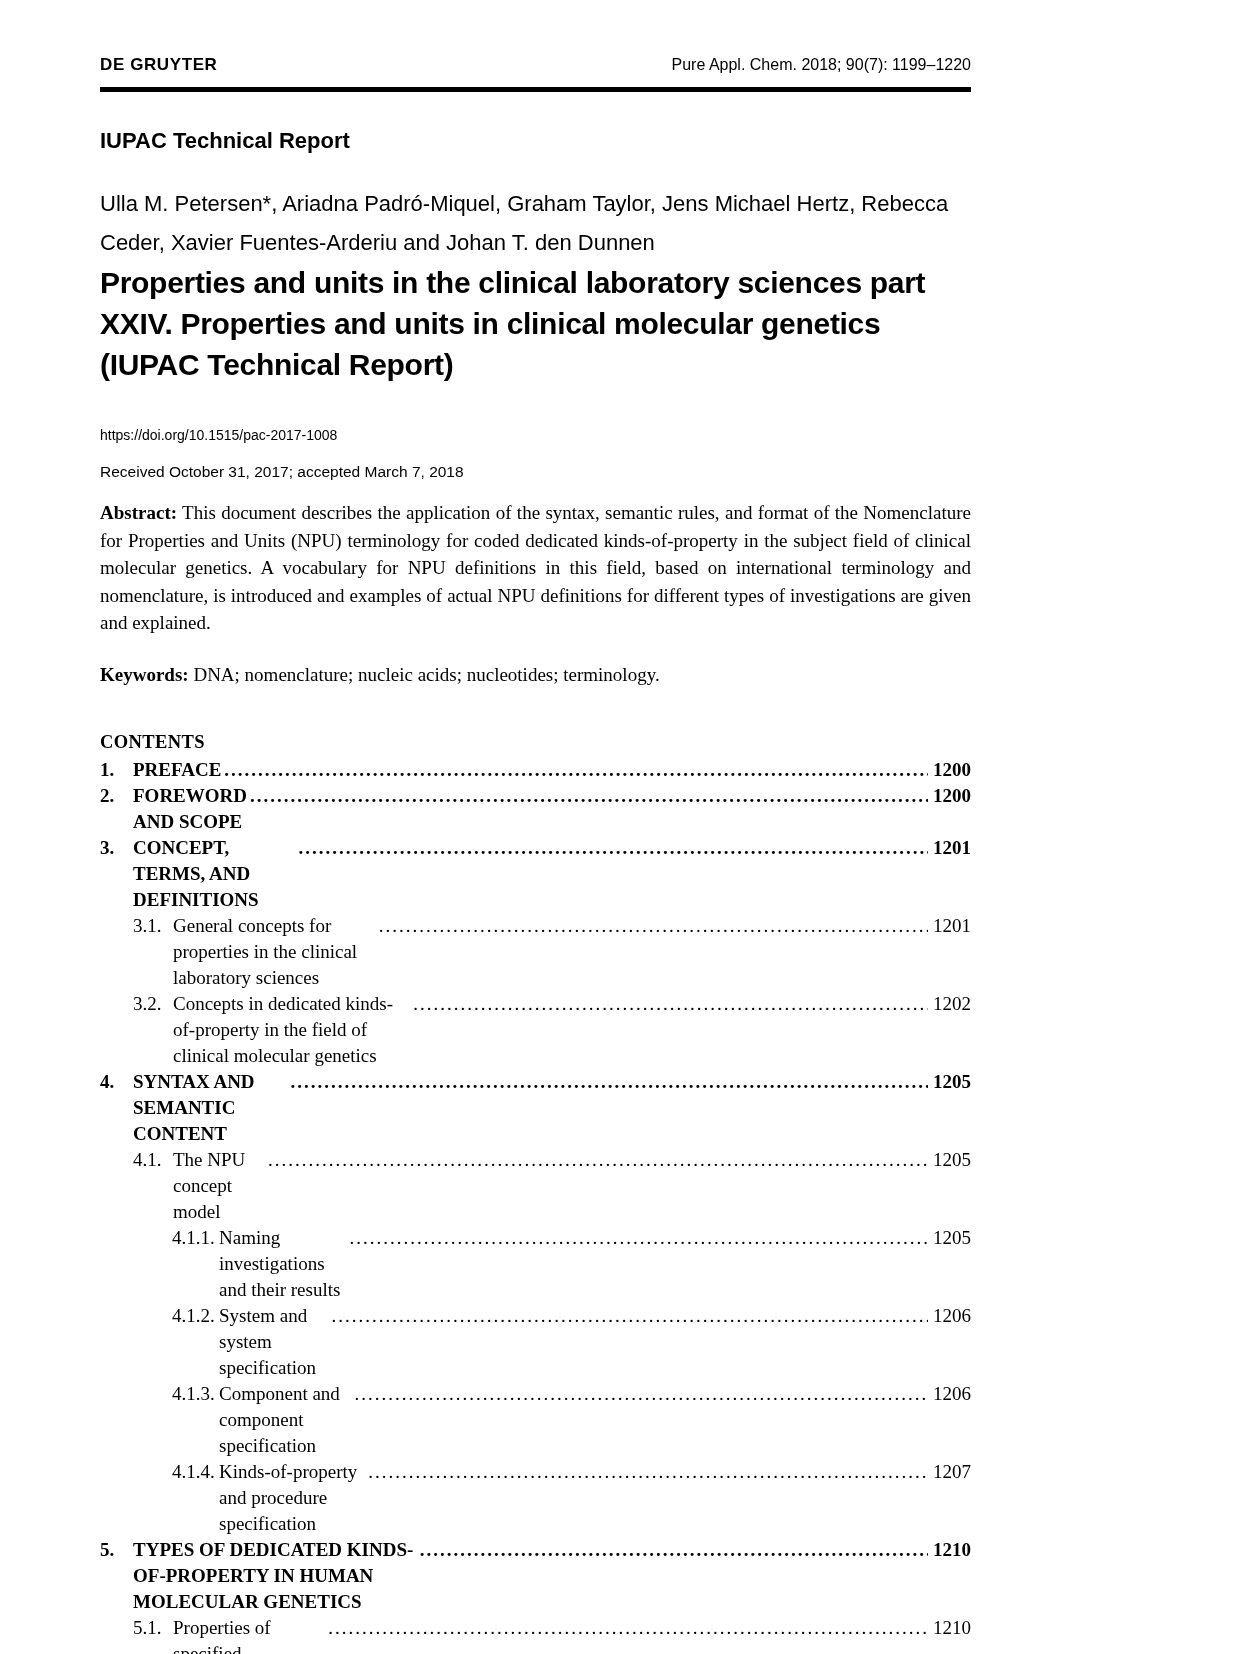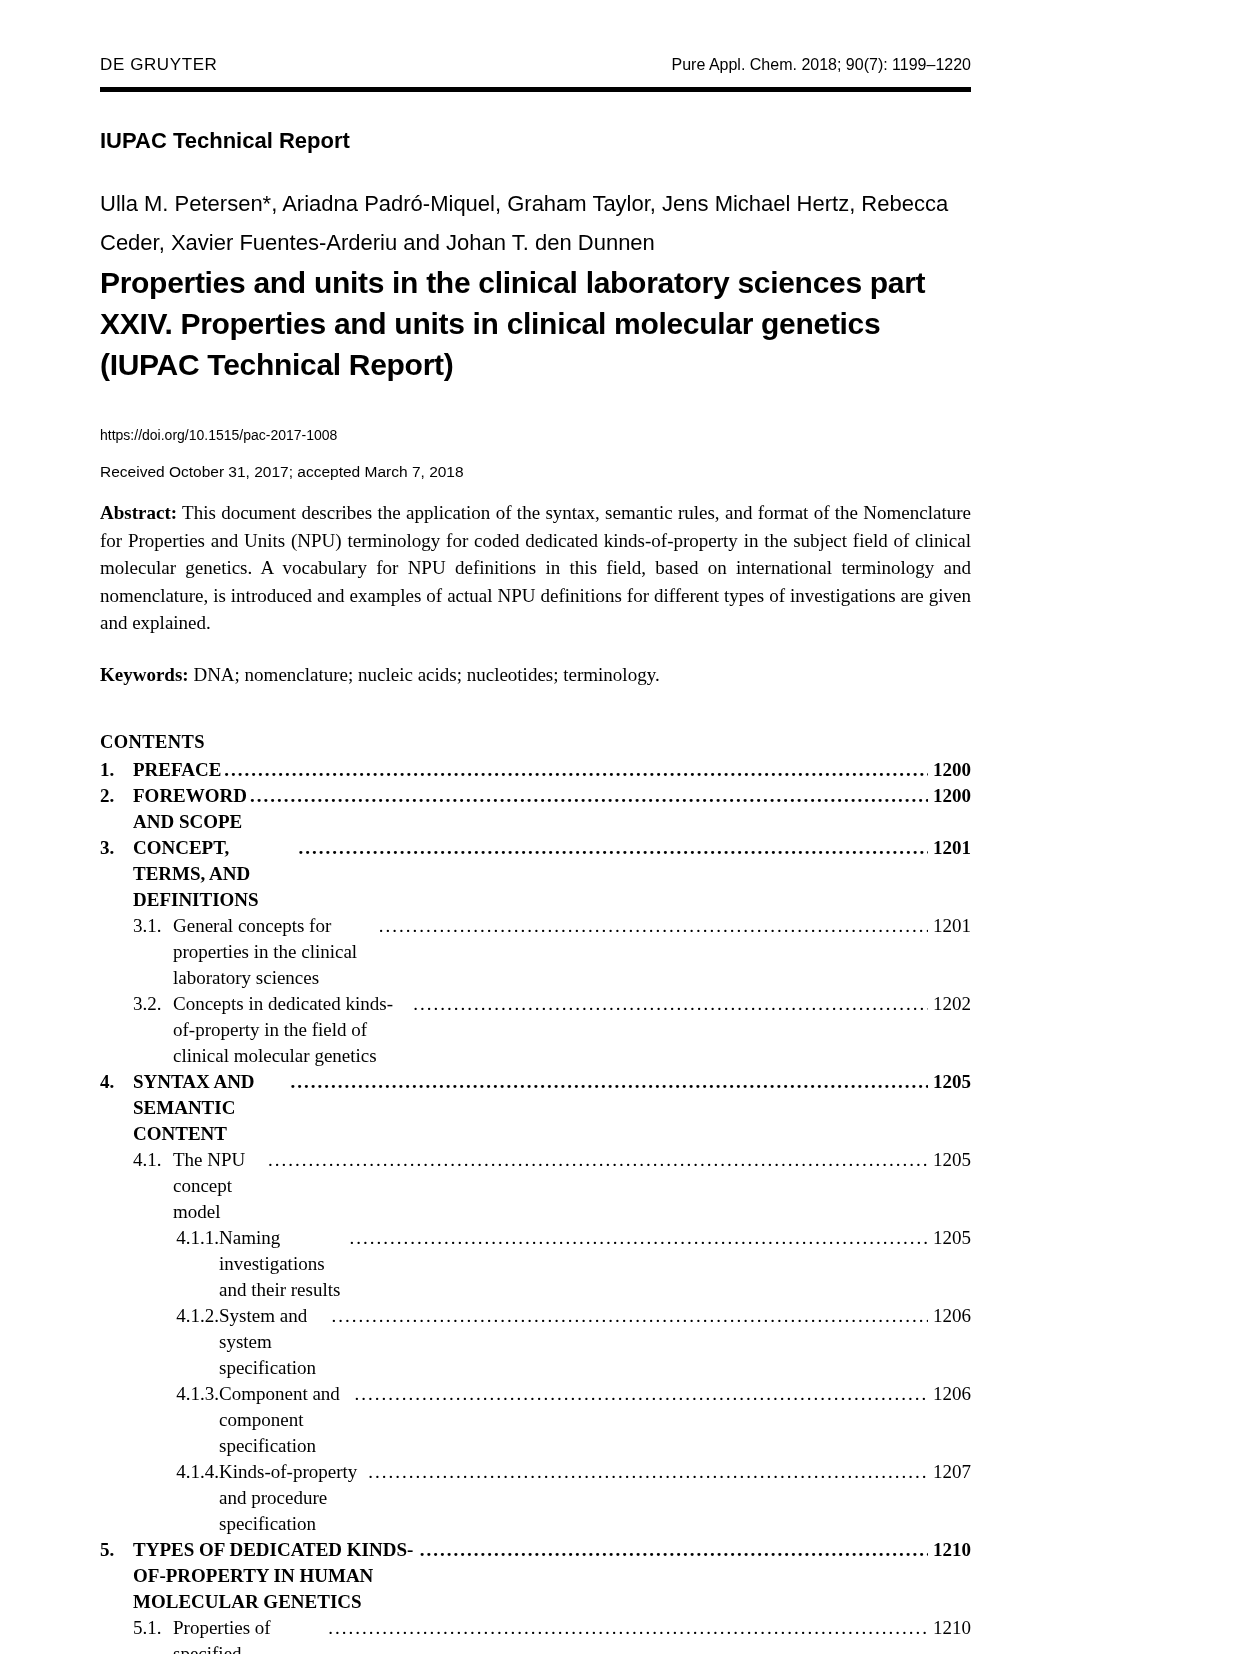--- a/index.html
+++ b/index.html
@@ -5,21 +5,21 @@
 <style>
   * { margin:0; padding:0; box-sizing:border-box; }
   html,body { background:#ffffff; }
   .page {
     width:1241px; height:1654px; background:#ffffff; color:#000;
     padding:55px 270px 40px 100px; position:relative; overflow:hidden;
     font-family:"Liberation Sans", sans-serif;
   }
   
   .page-header { display:flex; justify-content:space-between; align-items:baseline; }
-  .publisher { font-size:17px; font-weight:400; letter-spacing:0.6px; }
+  .publisher { font-size:17px; font-weight:700; letter-spacing:0.6px; }
   .citation  { font-size:16px; }
   .header-rule { height:5px; background:#000; margin-top:12px; }
 
   
   .article-type { margin-top:36px; font-size:22px; font-weight:700; }
   .authors { margin-top:30px; font-size:22px; line-height:39px; font-weight:400; }
   .article-title { font-size:30px; line-height:41px; font-weight:700; letter-spacing:-0.3px; }
   .doi { margin-top:42px; font-size:14px; }
   .history { margin-top:20px; font-size:15.5px; }
 
@@ -30,21 +30,21 @@
   .keywords { margin-top:24px; font-family:Liberation Serif, serif; font-size:19px; line-height:27px; }
 
   
   .toc { margin-top:44px; font-family:"Liberation Serif", serif; }
   .toc-heading { font-size:18.5px; font-weight:700; letter-spacing:0.4px; margin-bottom:4px; }
   .toc-row { display:flex; align-items:baseline; font-size:19px; line-height:26px; width:100%; }
   .toc-row.lvl1 { font-weight:700; }
   .toc-num { flex:0 0 auto; }
   .lvl1 .toc-num { width:33px; }
   .lvl2 { padding-left:33px; } .lvl2 .toc-num { width:40px; }
-  .lvl3 { padding-left:72px; } .lvl3 .toc-num { width:47px;text-align:right; }
+  .lvl3 { padding-left:72px; } .lvl3 .toc-num { width:47px; }
   .toc-dots { flex:1 1 auto; overflow:hidden; white-space:nowrap; margin:0 3px; }
   .toc-dots::after {
     content:"........................................................................................................................................................................................................";
     letter-spacing:2px;
   }
   .toc-page { flex:0 0 auto; padding-left:2px; }
 </style>
 </head>
 <body>
 

